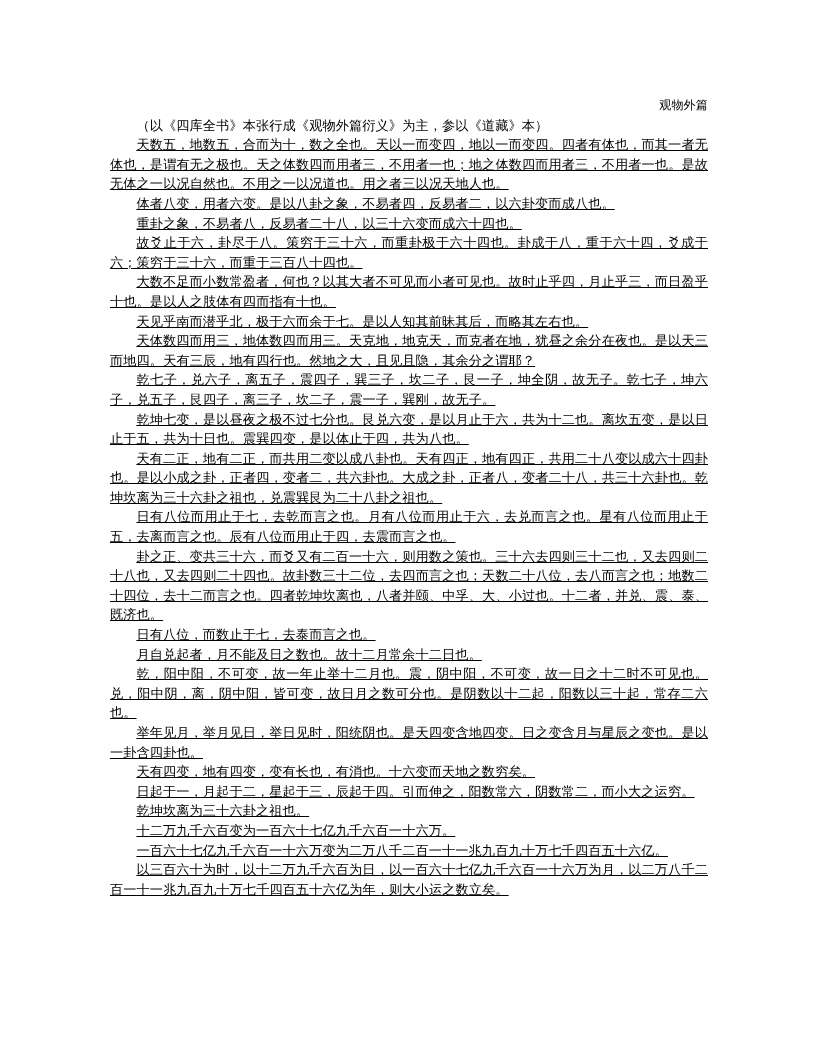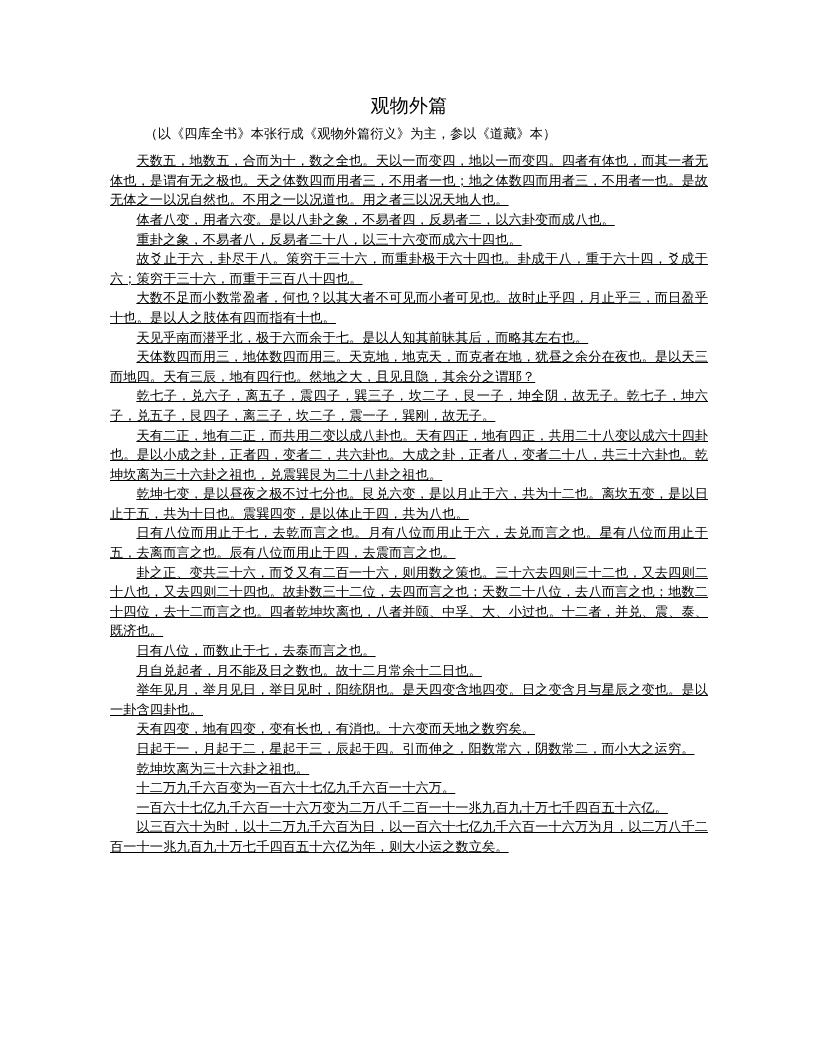--- a/index.html
+++ b/index.html
@@ -19,43 +19,43 @@
     box-sizing: border-box;
     overflow: hidden;
   }
   .content {
     position: absolute;
     left: 110px;
     top: 96px;
     width: 598px;
   }
   .doc-title {
-    font-size: 19px;
+    font-size: 12px;
     line-height: 19.6px;
-    text-align: center;
+    text-align: right;
     margin: 0 0 0 0;
     letter-spacing: 0.2px;
   }
   .para {
     font-size: 13.2px;
     line-height: 19.6px;
     text-align: justify;
     text-justify: inter-character;
     text-indent: 2em;
     margin: 0;
     letter-spacing: 0.1px;
     word-break: break-all;
     text-decoration: underline;
   }
   .para-source {
     font-size: 13.2px;
     line-height: 19.6px;
     text-align: left;
     text-indent: 2em;
-    margin: 8px;
+    margin: 0;
     letter-spacing: 0.1px;
   }
 </style>
 </head>
 <body>
 
 <div class="page">
   <div class="content">
 
     <div class="doc-title">观物外篇</div>
@@ -63,26 +63,27 @@
     <div class="para-source">（以《四库全书》本张行成《观物外篇衍义》为主，参以《道藏》本）</div>
 
     <div class="para">天数五，地数五，合而为十，数之全也。天以一而变四，地以一而变四。四者有体也，而其一者无体也，是谓有无之极也。天之体数四而用者三，不用者一也；地之体数四而用者三，不用者一也。是故无体之一以况自然也。不用之一以况道也。用之者三以况天地人也。</div>
     <div class="para">体者八变，用者六变。是以八卦之象，不易者四，反易者二，以六卦变而成八也。</div>
     <div class="para">重卦之象，不易者八，反易者二十八，以三十六变而成六十四也。</div>
     <div class="para">故爻止于六，卦尽于八。策穷于三十六，而重卦极于六十四也。卦成于八，重于六十四，爻成于六；策穷于三十六，而重于三百八十四也。</div>
     <div class="para">大数不足而小数常盈者，何也？以其大者不可见而小者可见也。故时止乎四，月止乎三，而日盈乎十也。是以人之肢体有四而指有十也。</div>
     <div class="para">天见乎南而潜乎北，极于六而余于七。是以人知其前昧其后，而略其左右也。</div>
     <div class="para">天体数四而用三，地体数四而用三。天克地，地克天，而克者在地，犹昼之余分在夜也。是以天三而地四。天有三辰，地有四行也。然地之大，且见且隐，其余分之谓耶？</div>
     <div class="para">乾七子，兑六子，离五子，震四子，巽三子，坎二子，艮一子，坤全阴，故无子。乾七子，坤六子，兑五子，艮四子，离三子，坎二子，震一子，巽刚，故无子。</div>
+    <div class="para">乾坤七变，是以昼夜之极不过七分也。艮兑六变，是以月止于六，共为十二也。离坎五变，是以日止于五，共为十日也。震巽四变，是以体止于四，共为八也。</div>
     <div class="para">天有二正，地有二正，而共用二变以成八卦也。天有四正，地有四正，共用二十八变以成六十四卦也。是以小成之卦，正者四，变者二，共六卦也。大成之卦，正者八，变者二十八，共三十六卦也。乾坤坎离为三十六卦之祖也，兑震巽艮为二十八卦之祖也。</div>
-    <div class="para">乾坤七变，是以昼夜之极不过七分也。艮兑六变，是以月止于六，共为十二也。离坎五变，是以日止于五，共为十日也。震巽四变，是以体止于四，共为八也。</div>
     <div class="para">日有八位而用止于七，去乾而言之也。月有八位而用止于六，去兑而言之也。星有八位而用止于五，去离而言之也。辰有八位而用止于四，去震而言之也。</div>
     <div class="para">卦之正、变共三十六，而爻又有二百一十六，则用数之策也。三十六去四则三十二也，又去四则二十八也，又去四则二十四也。故卦数三十二位，去四而言之也；天数二十八位，去八而言之也；地数二十四位，去十二而言之也。四者乾坤坎离也，八者并颐、中孚、大、小过也。十二者，并兑、震、泰、既济也。</div>
     <div class="para">日有八位，而数止于七，去泰而言之也。</div>
     <div class="para">月自兑起者，月不能及日之数也。故十二月常余十二日也。</div>
+    <div class="para">乾，阳中阳，不可变，故一年止举十二月也。震，阴中阳，不可变，故一日之十二时不可见也。兑，阳中阴，离，阴中阳，皆可变，故日月之数可分也。是阴数以十二起，阳数以三十起，常存二六也。</div>
     <div class="para">举年见月，举月见日，举日见时，阳统阴也。是天四变含地四变。日之变含月与星辰之变也。是以一卦含四卦也。</div>
     <div class="para">天有四变，地有四变，变有长也，有消也。十六变而天地之数穷矣。</div>
     <div class="para">日起于一，月起于二，星起于三，辰起于四。引而伸之，阳数常六，阴数常二，而小大之运穷。</div>
     <div class="para">乾坤坎离为三十六卦之祖也。</div>
     <div class="para">十二万九千六百变为一百六十七亿九千六百一十六万。</div>
     <div class="para">一百六十七亿九千六百一十六万变为二万八千二百一十一兆九百九十万七千四百五十六亿。</div>
     <div class="para">以三百六十为时，以十二万九千六百为日，以一百六十七亿九千六百一十六万为月，以二万八千二百一十一兆九百九十万七千四百五十六亿为年，则大小运之数立矣。</div>
 
   </div>
 </div>

